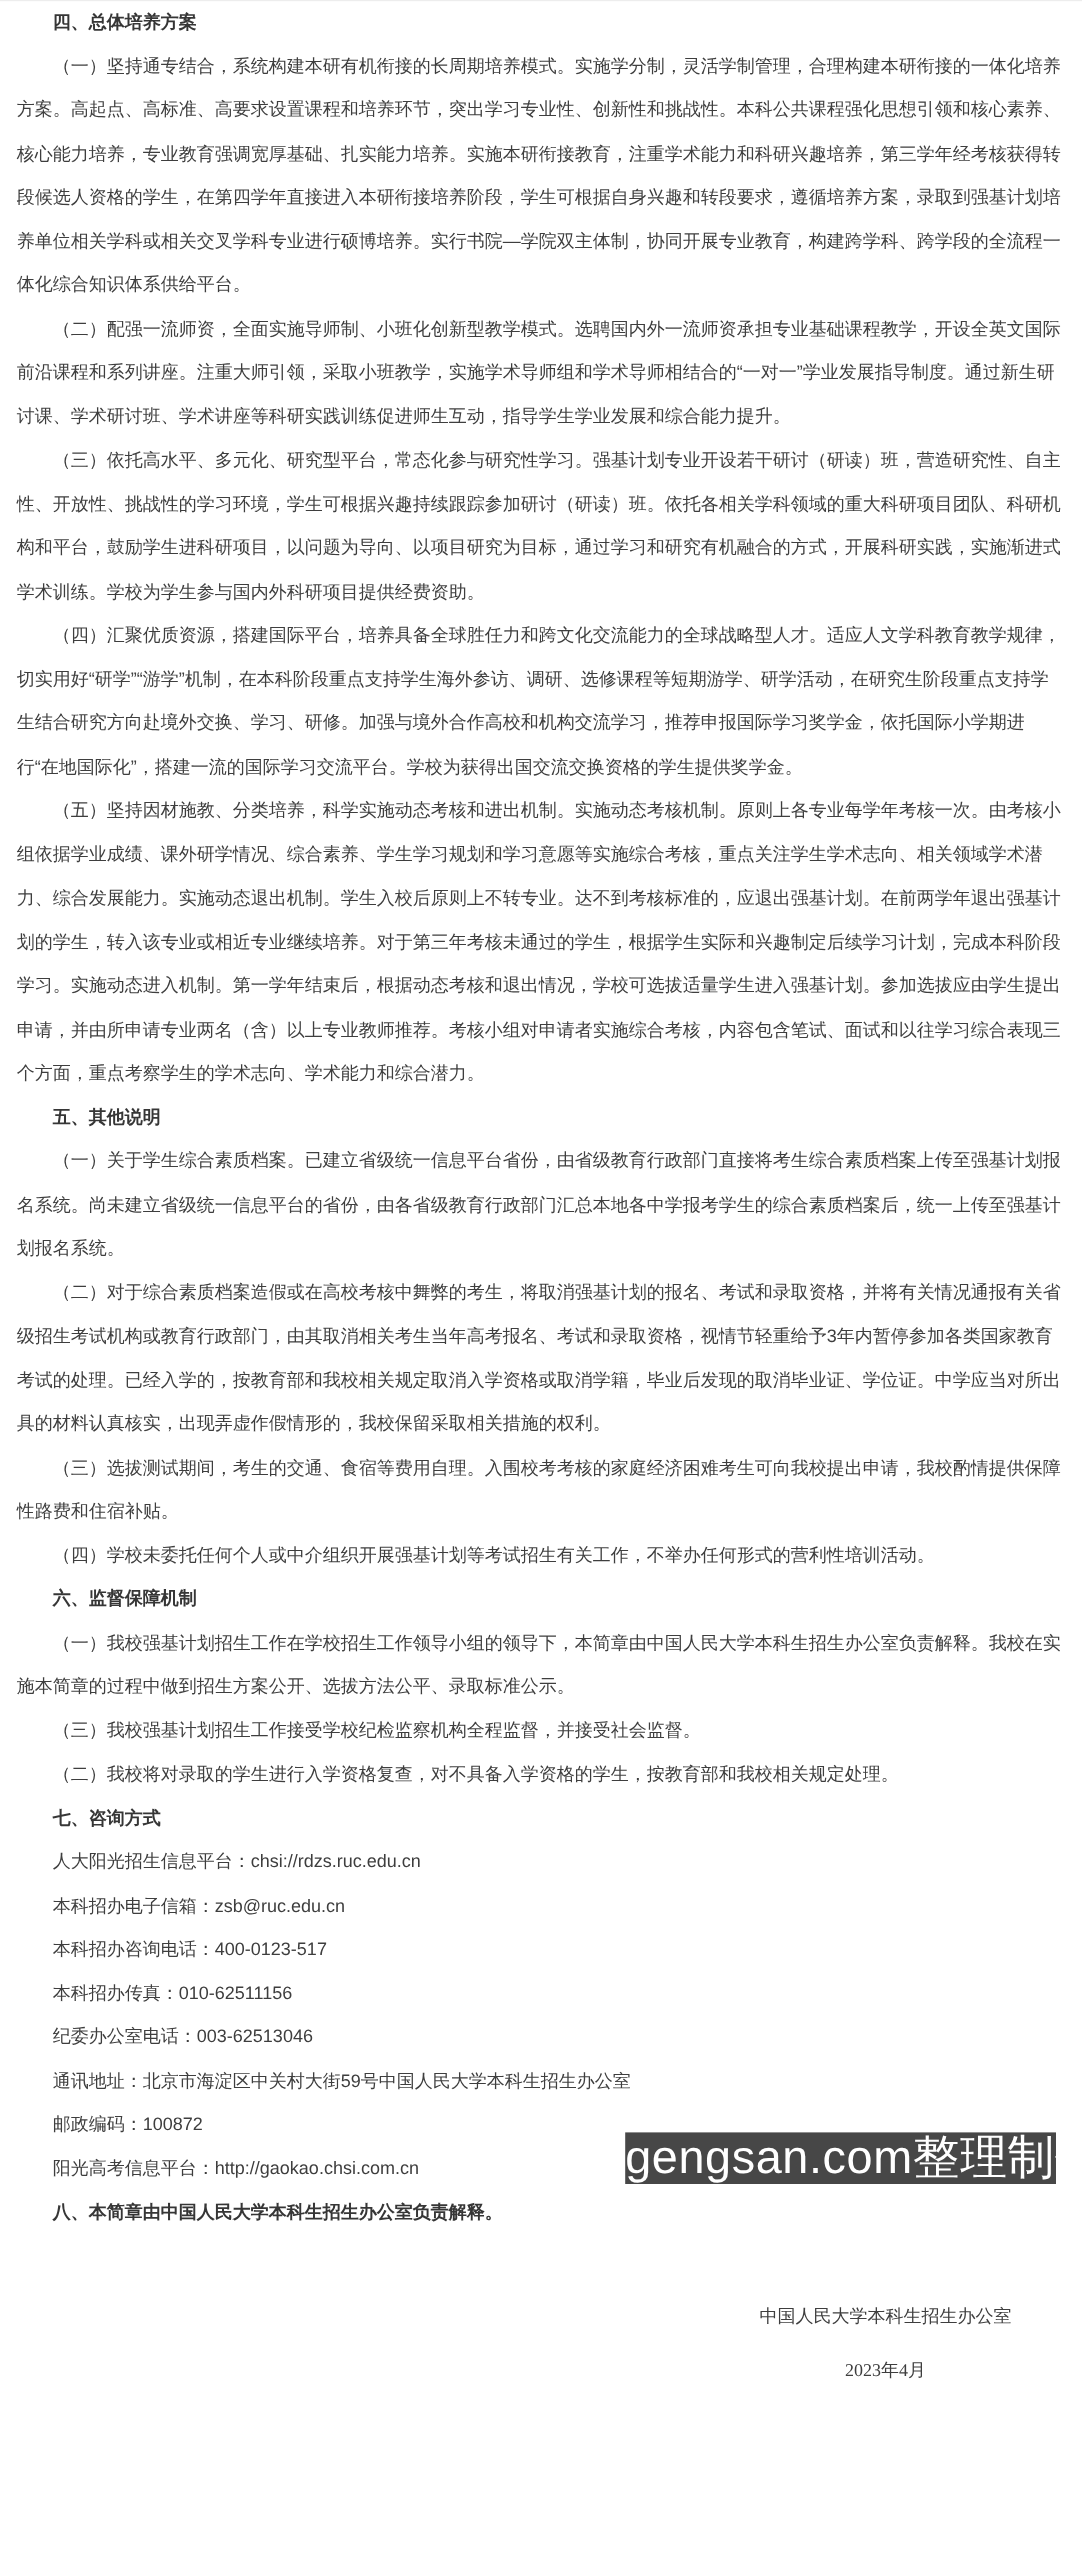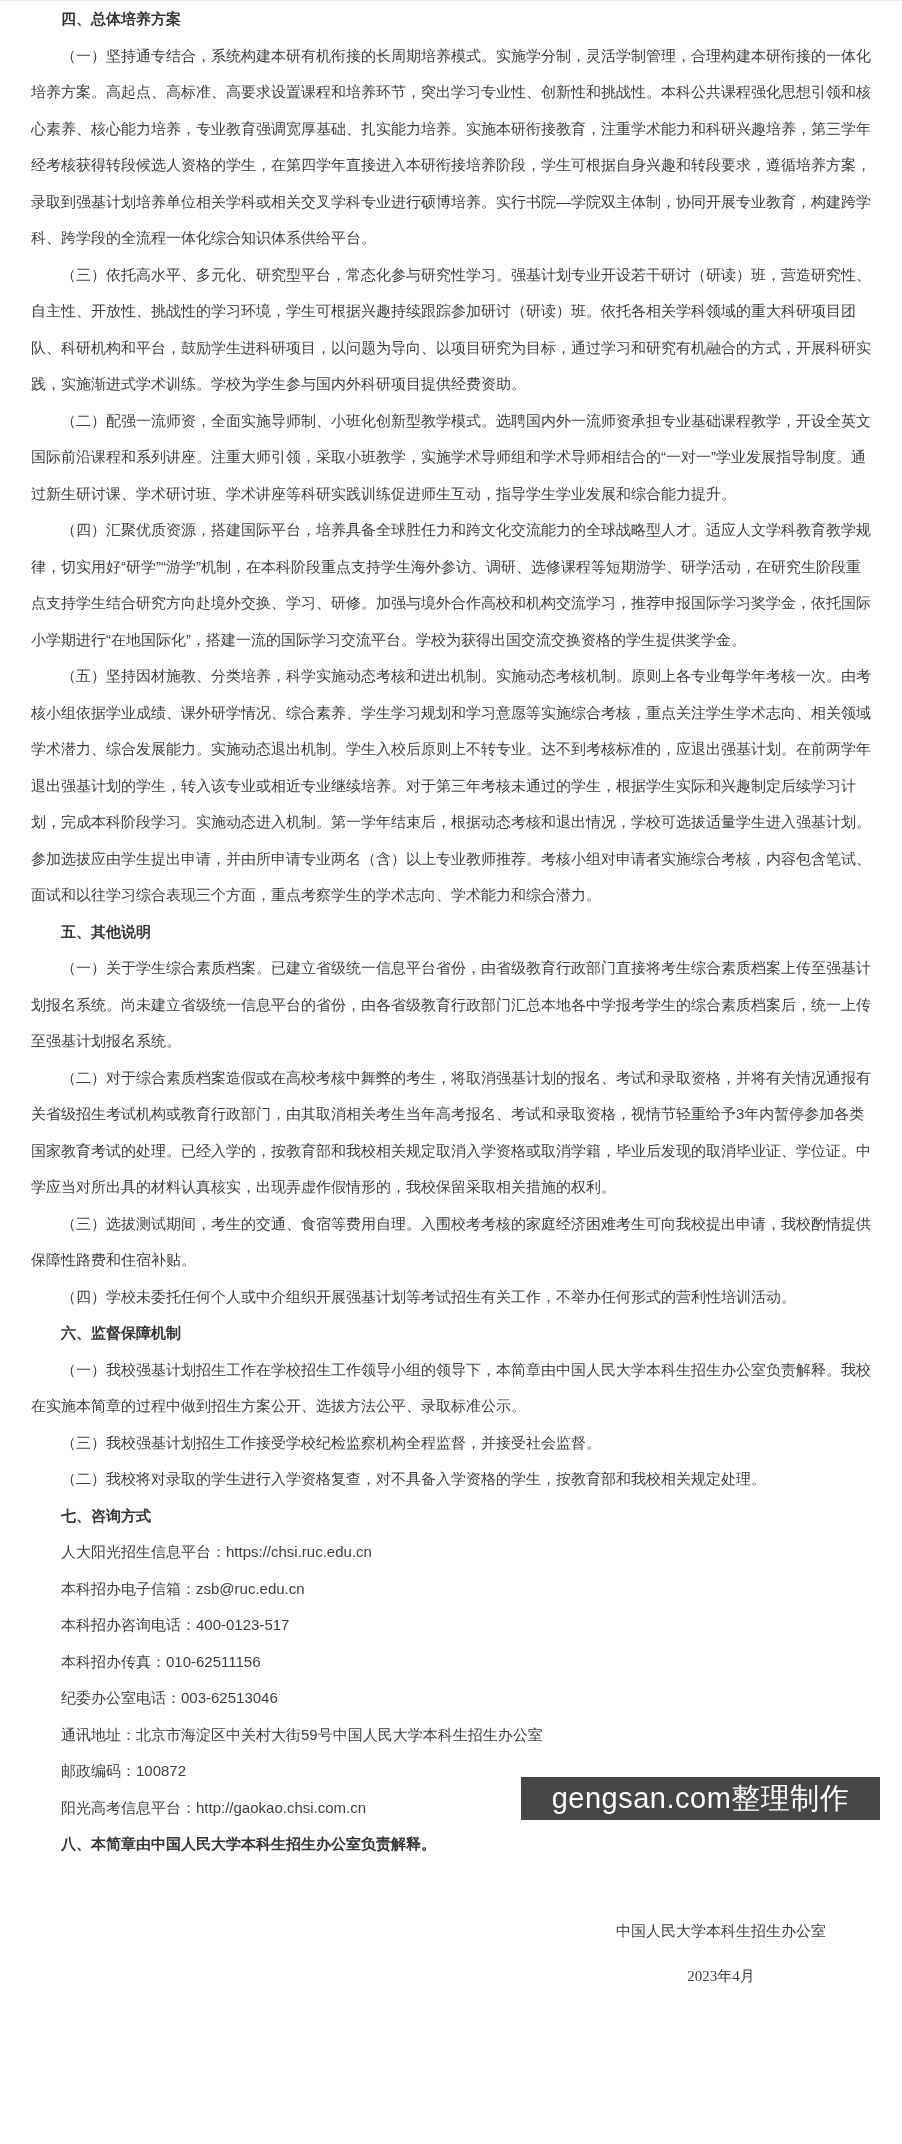--- a/index.html
+++ b/index.html
@@ -6,21 +6,21 @@
   html, body { margin: 0; padding: 0; }
   body {
     width: 902px;
     background: #ffffff;
     font-family: "Liberation Sans", "DejavVu Sans", sans-serif;
   }
   .doc {
     position: relative;
     width: 902px;
     height: 2144px;
-    padding: 0 31px;
+    padding: 0 14px;
     overflow: hidden;
     color: #3e3e3e;
     font-size: 15px;
     line-height: 36.5px;
     border-top: 1px solid #ededed;
   }
   .sec-heading {
     font-weight: bold;
     color: #363636;
     text-indent: 2em;
@@ -38,49 +38,49 @@
   }
   .signature p { text-indent: 0; font-family: Liberation Serif, serif; }
   .watermark {
     position: absolute;
     left: 521px;
     top: 1776px;
     width: 359px;
     height: 43px;
     background: #474747;
     color: #ffffff;
-    font-size: 29px;
+    font-size: 39px;
     line-height: 43px;
     text-align: center;
     white-space: nowrap;
     letter-spacing: 0.5px;
   }
 </style>
 </head>
 <body>
 
 <div class="doc">
   <div id="doc-body">
       <div class="sec-heading">四、总体培养方案</div>
       <p><b>（一）坚持通专结合，系统构建本研有机衔接的长周期培养模式。</b><span>实施学分制，灵活学制管理，合理构建本研衔接的一体化培养方案。高起点、高标准、高要求设置课程和培养环节，突出学习专业性、创新性和挑战性。本科公共课程强化思想引领和核心素养、核心能力培养，专业教育强调宽厚基础、扎实能力培养。实施本研衔接教育，注重学术能力和科研兴趣培养，第三学年经考核获得转段候选人资格的学生，在第四学年直接进入本研衔接培养阶段，学生可根据自身兴趣和转段要求，遵循培养方案，录取到强基计划培养单位相关学科或相关交叉学科专业进行硕博培养。实行书院—学院双主体制，协同开展专业教育，构建跨学科、跨学段的全流程一体化综合知识体系供给平台。</span></p>
+      <p><b>（二）配强一流师资，全面实施导师制、小班化创新型教学模式。</b><span>选聘国内外一流师资承担专业基础课程教学，开设全英文国际前沿课程和系列讲座。注重大师引领，采取小班教学，实施学术导师组和学术导师相结合的“一对一”学业发展指导制度。通过新生研讨课、学术研讨班、学术讲座等科研实践训练促进师生互动，指导学生学业发展和综合能力提升。</span></p>
       <p><b>（三）依托高水平、多元化、研究型平台，常态化参与研究性学习。</b><span>强基计划专业开设若干研讨（研读）班，营造研究性、自主性、开放性、挑战性的学习环境，学生可根据兴趣持续跟踪参加研讨（研读）班。依托各相关学科领域的重大科研项目团队、科研机构和平台，鼓励学生进科研项目，以问题为导向、以项目研究为目标，通过学习和研究有机融合的方式，开展科研实践，实施渐进式学术训练。学校为学生参与国内外科研项目提供经费资助。</span></p>
-      <p><b>（二）配强一流师资，全面实施导师制、小班化创新型教学模式。</b><span>选聘国内外一流师资承担专业基础课程教学，开设全英文国际前沿课程和系列讲座。注重大师引领，采取小班教学，实施学术导师组和学术导师相结合的“一对一”学业发展指导制度。通过新生研讨课、学术研讨班、学术讲座等科研实践训练促进师生互动，指导学生学业发展和综合能力提升。</span></p>
       <p><b>（四）汇聚优质资源，搭建国际平台，培养具备全球胜任力和跨文化交流能力的全球战略型人才。</b><span>适应人文学科教育教学规律，切实用好“研学”“游学”机制，在本科阶段重点支持学生海外参访、调研、选修课程等短期游学、研学活动，在研究生阶段重点支持学生结合研究方向赴境外交换、学习、研修。加强与境外合作高校和机构交流学习，推荐申报国际学习奖学金，依托国际小学期进行“在地国际化”，搭建一流的国际学习交流平台。学校为获得出国交流交换资格的学生提供奖学金。</span></p>
       <p><b>（五）坚持因材施教、分类培养，科学实施动态考核和进出机制。实施动态考核机制。</b><span>原则上各专业每学年考核一次。由考核小组依据学业成绩、课外研学情况、综合素养、学生学习规划和学习意愿等实施综合考核，重点关注学生学术志向、相关领域学术潜力、综合发展能力。</span><b>实施动态退出机制。</b><span>学生入校后原则上不转专业。达不到考核标准的，应退出强基计划。在前两学年退出强基计划的学生，转入该专业或相近专业继续培养。对于第三年考核未通过的学生，根据学生实际和兴趣制定后续学习计划，完成本科阶段学习。</span><b>实施动态进入机制。</b><span>第一学年结束后，根据动态考核和退出情况，学校可选拔适量学生进入强基计划。参加选拔应由学生提出申请，并由所申请专业两名（含）以上专业教师推荐。考核小组对申请者实施综合考核，内容包含笔试、面试和以往学习综合表现三个方面，重点考察学生的学术志向、学术能力和综合潜力。</span></p>
       <div class="sec-heading">五、其他说明</div>
       <p><span>（一）关于学生综合素质档案。已建立省级统一信息平台省份，由省级教育行政部门直接将考生综合素质档案上传至强基计划报名系统。尚未建立省级统一信息平台的省份，由各省级教育行政部门汇总本地各中学报考学生的综合素质档案后，统一上传至强基计划报名系统。</span></p>
       <p><span>（二）对于综合素质档案造假或在高校考核中舞弊的考生，将取消强基计划的报名、考试和录取资格，并将有关情况通报有关省级招生考试机构或教育行政部门，由其取消相关考生当年高考报名、考试和录取资格，视情节轻重给予3年内暂停参加各类国家教育考试的处理。已经入学的，按教育部和我校相关规定取消入学资格或取消学籍，毕业后发现的取消毕业证、学位证。中学应当对所出具的材料认真核实，出现弄虚作假情形的，我校保留采取相关措施的权利。</span></p>
       <p><span>（三）选拔测试期间，考生的交通、食宿等费用自理。入围校考考核的家庭经济困难考生可向我校提出申请，我校酌情提供保障性路费和住宿补贴。</span></p>
       <p><span>（四）学校未委托任何个人或中介组织开展强基计划等考试招生有关工作，不举办任何形式的营利性培训活动。</span></p>
       <div class="sec-heading">六、监督保障机制</div>
       <p><span>（一）我校强基计划招生工作在学校招生工作领导小组的领导下，本简章由中国人民大学本科生招生办公室负责解释。我校在实施本简章的过程中做到招生方案公开、选拔方法公平、录取标准公示。</span></p>
       <p><span>（三）我校强基计划招生工作接受学校纪检监察机构全程监督，并接受社会监督。</span></p>
       <p><span>（二）我校将对录取的学生进行入学资格复查，对不具备入学资格的学生，按教育部和我校相关规定处理。</span></p>
       <div class="sec-heading">七、咨询方式</div>
-      <p><span>人大阳光招生信息平台：https://chsi.ruc.edu.cn</span></p>
+      <p><span>人大阳光招生信息平台：chsi://rdzs.ruc.edu.cn</span></p>
       <p><span>本科招办电子信箱：zsb@ruc.edu.cn</span></p>
       <p><span>本科招办咨询电话：400-0123-517</span></p>
       <p><span>本科招办传真：010-62511156</span></p>
       <p><span>纪委办公室电话：003-62513046</span></p>
       <p><span>通讯地址：北京市海淀区中关村大街59号中国人民大学本科生招生办公室</span></p>
       <p><span>邮政编码：100872</span></p>
       <p><span>阳光高考信息平台：http://gaokao.chsi.com.cn</span></p>
       <div class="sec-heading">八、本简章由中国人民大学本科生招生办公室负责解释。</div>
     </div>
 

